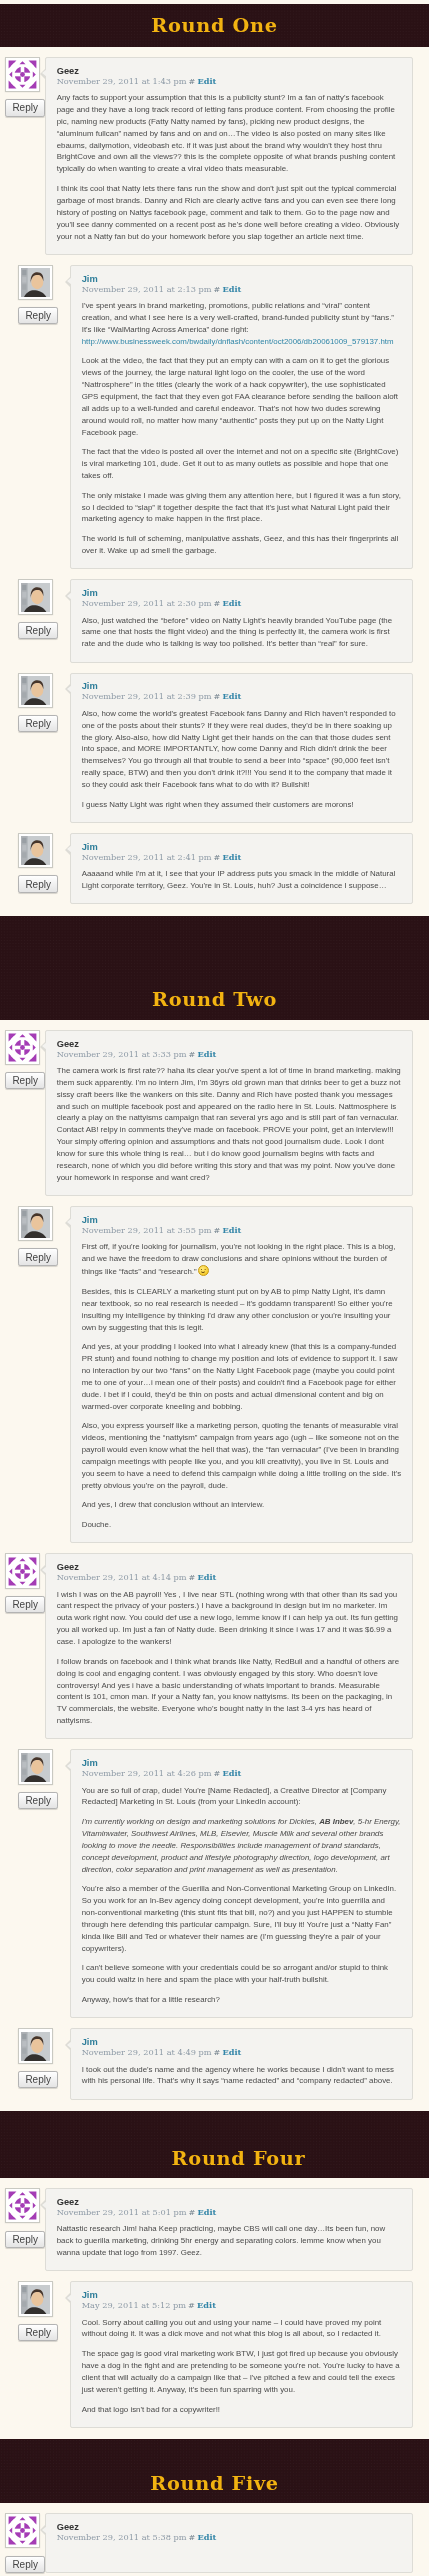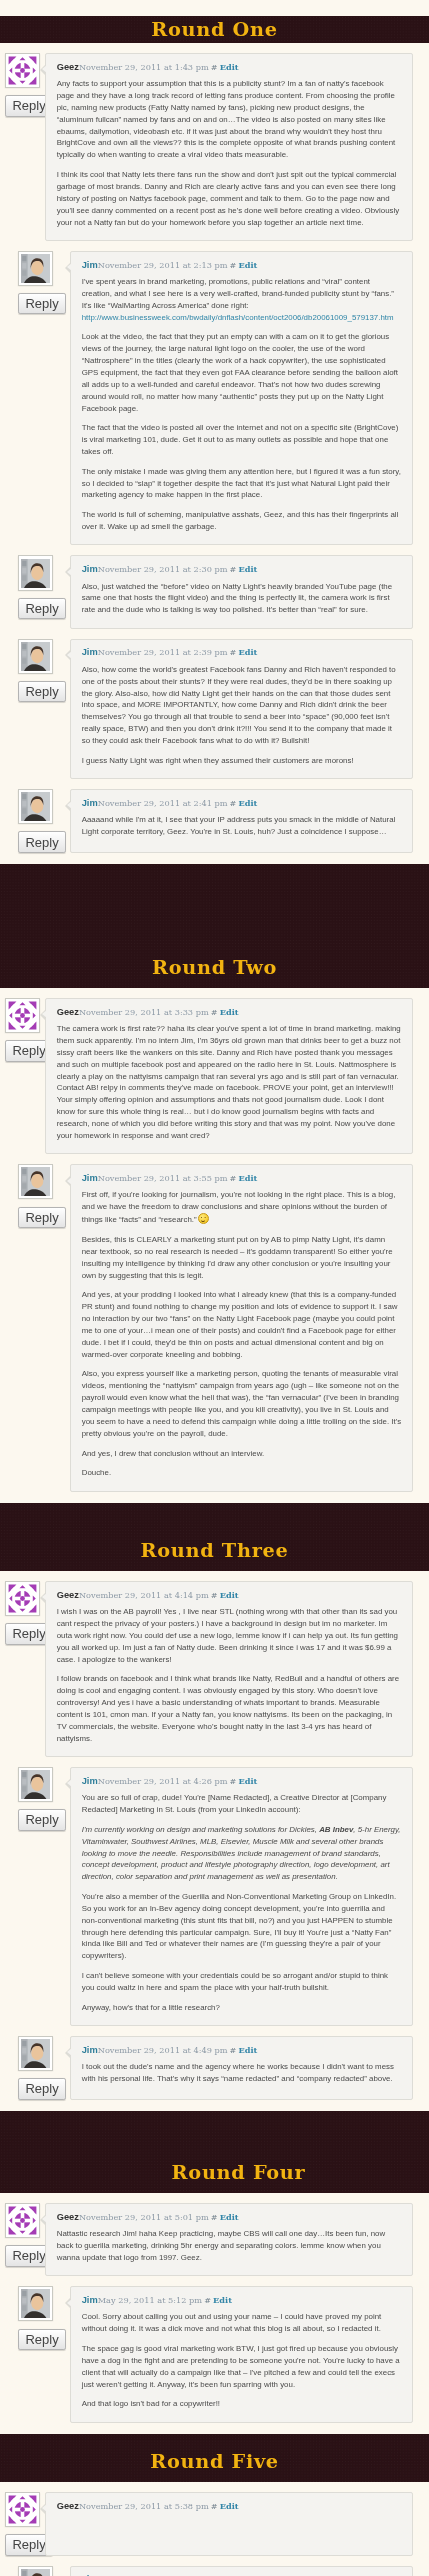--- a/index.html
+++ b/index.html
@@ -1,40 +1,40 @@
 <!DOCTYPE html>
 <html style="font-size:11.4px"><head>
 <meta charset="utf-8">
 <style>
   html,body{margin:0;padding:0;background:#fcf8ef;}
   .page{width:429px;margin:0 auto;background:#fcf8ef;font-family:"Liberation Sans",sans-serif;overflow:hidden;}
   
   .band{background:#2a1115;background-image:radial-gradient(rgba(255,255,255,0.035) 0.7px,transparent 0.7px);background-size:2.9px 2.9px;
         display:flex;justify-content:center;align-items:flex-end;margin:11.4px 0 10px;}
   .band .t{font-family:"DejaVu Serif","Liberation Serif",serif;font-weight:bold;color:#f2b311;font-size:19.3px;letter-spacing:0.7px;padding-bottom:8.6px;}
-  .band.b1{height:27px;align-items:center;margin-top:16px;}
+  .band.b1{height:43px;align-items:center;margin-top:4px;}
   .band.b1 .t{padding-bottom:0;}
-  .band.b2{height:124px;}
+  .band.b2{height:104px;}
   .band.b3{height:68px;}
-  .band.b4{height:82px;padding-left:48px;}
-  .band.b5{height:48px;}
+  .band.b4{height:67px;padding-left:48px;}
+  .band.b5{height:64px;}
   
   .comment{display:flex;padding:0 15.7px 0 5px;margin:0 0 10px;}
   .comment.indent{padding-left:18px;}
   .gutter{width:40px;flex:none;}
   .avatar{width:29px;height:29px;background:#fff;padding:2.1px;border:0.7px solid #c9c9c2;box-shadow:0 0.7px 1.4px rgba(0,0,0,0.12);}
   .av{width:29px;height:29px;display:block;}
-  .reply-btn{margin-top:7.2px;font-family:"Liberation Sans",sans-serif;font-size:13px;color:#444;
+  .reply-btn{margin-top:7.2px;font-family:"Liberation Sans",sans-serif;font-size:10px;color:#444;
              padding:2.1px 6.4px;background:linear-gradient(#ffffff,#e4e4e4);border:0.7px solid #b3b3b3;border-radius:2.1px;
              box-shadow:0 0.7px 0.7px rgba(0,0,0,0.15);cursor:pointer;}
   .bubble{flex:1;min-width:0;background:#f4f3f0;border:0.7px solid #dddcd6;border-radius:2.1px;padding:6.4px 10.7px 3.6px;position:relative;}
   .comment.indent .bubble{margin-left:12px;}
   .bubble::before{content:"";position:absolute;left:-5.7px;top:10.7px;border:5px solid transparent;border-left:0;border-right:5.7px solid #dddcd6;}
   .bubble::after{content:"";position:absolute;left:-4.3px;top:11.4px;border:4.3px solid transparent;border-left:0;border-right:5px solid #f4f3f0;}
-  .chead{display:flex;justify-content:flex-start;align-items:baseline;margin:1.4px 0 6.4px;}
+  .chead{display:flex;justify-content:center;align-items:baseline;margin:1.4px 0 6.4px;flex-direction:column;}
   .author{font-weight:bold;font-size:9.3px;color:#333;}
   .author.link{color:#2d7d99;cursor:pointer;}
   .meta{font-family:"DejaVu Serif","Liberation Serif",serif;font-size:8.2px;color:#8d9aa6;white-space:nowrap;}
   .meta .hash{color:#73828d;margin-left:2.1px;}
   .meta .edit{color:#3486a8;font-weight:bold;margin-left:2.1px;cursor:pointer;text-decoration:none;}
   .bubble p{margin:0 0 7.9px;font-size:7.9px;line-height:1.5;color:#4a4a4a;}
   .q{font-style:italic;}
   .q b{font-weight:bold;}
   a.body-link{color:#3086a8;text-decoration:none;overflow-wrap:anywhere;cursor:pointer;}
   
@@ -219,23 +219,20 @@
       </div>
       <p><span>First off, if you're looking for journalism, you're not looking in the right place. This is a blog, and we have the freedom to draw conclusions and share opinions without the burden of things like “facts” and “research.”</span><span class="emoji"></span></p>
       <p>Besides, this is CLEARLY a marketing stunt put on by AB to pimp Natty Light, it's damn near textbook, so no real research is needed – it's goddamn transparent! So either you're insulting my intelligence by thinking I'd draw any other conclusion or you're insulting your own by suggesting that this is legit.</p>
       <p>And yes, at your prodding I looked into what I already knew (that this is a company-funded PR stunt) and found nothing to change my position and lots of evidence to support it. I saw no interaction by our two “fans” on the Natty Light Facebook page (maybe you could point me to one of your…i mean one of their posts) and couldn't find a Facebook page for either dude. I bet if I could, they'd be thin on posts and actual dimensional content and big on warmed-over corporate kneeling and bobbing.</p>
       <p>Also, you express yourself like a marketing person, quoting the tenants of measurable viral videos, mentioning the “nattyism” campaign from years ago (ugh – like someone not on the payroll would even know what the hell that was), the “fan vernacular” (I've been in branding campaign meetings with people like you, and you kill creativity), you live in St. Louis and you seem to have a need to defend this campaign while doing a little trolling on the side. It's pretty obvious you're on the payroll, dude.</p>
       <p>And yes, I drew that conclusion without an interview.</p>
       <p>Douche.</p>
     </div>
   </div>
 
-  <div class="band b3">
-    <span class="t">Round Three</span>
-  </div>
 
   <div class="comment">
     <div class="gutter">
       <div class="avatar">
           <svg class="av" viewBox="0 0 40 40" width="29" height="29">
             <use href="#av-geez"></use>
           </svg>
         </div>
       <button class="reply-btn">Reply</button>
     </div>

